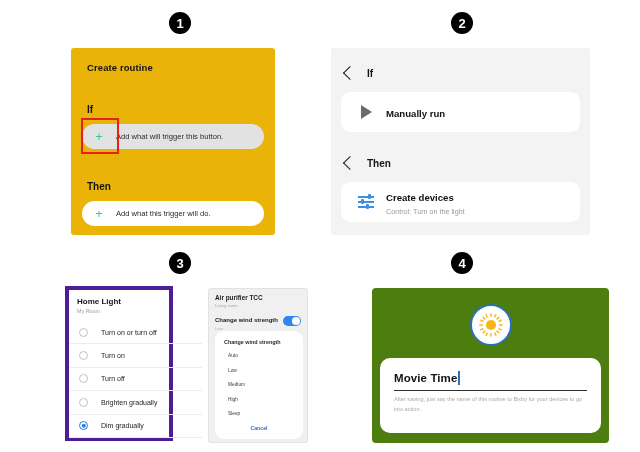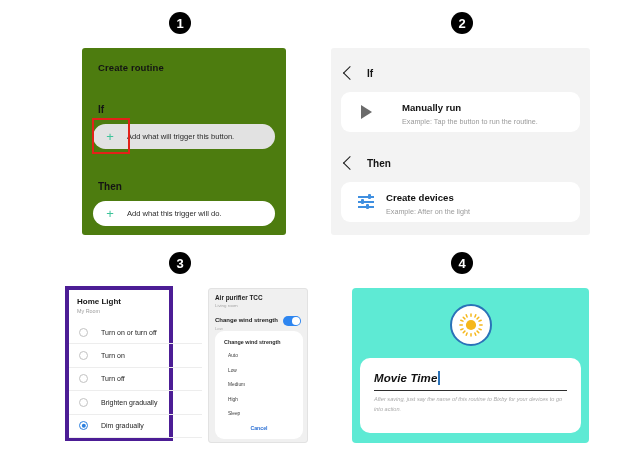--- a/index.html
+++ b/index.html
@@ -31,23 +31,23 @@
     line-height: 1;
   }
   #badge-1 { left: 169px; top: 12px; }
   #badge-2 { left: 451px; top: 12px; }
   #badge-3 { left: 169px; top: 252px; }
   #badge-4 { left: 451px; top: 252px; }
 
   
   #panel1 {
     position: absolute;
-    left: 82px; top: 48px;
+    left: 71px; top: 48px;
     width: 204px; height: 187px;
-    background: #4d7c0f;
+    background: #eab308;
     border-radius: 3px;
   }
   #panel1 .p1-title {
     position: absolute; left: 16px; top: 14px;
     font-size: 9.5px; font-weight: bold; color: #141414;
     letter-spacing: 0.1px;
   }
   #panel1 .p1-if {
     position: absolute; left: 16px; top: 56px;
     font-size: 10px; font-weight: bold; color: #141414;
@@ -122,21 +122,21 @@
   }
   .p2-card {
     position: absolute;
     left: 10px;
     width: 239px;
     background: #ffffff;
     border-radius: 9px;
     display: flex;
     align-items: center;
   }
-  #p2-card-if { top: 44px; height: 40px; gap: 16px; }
+  #p2-card-if { top: 44px; height: 40px; }
   #p2-card-then { top: 134px; height: 40px; }
   .p2-card .p2-icon {
     width: 30px;
     display: flex;
     align-items: center;
     justify-content: center;
     margin-left: 10px;
     flex: 0 0 30px;
   }
   .tri-play {
@@ -265,25 +265,24 @@
   }
   #ap-dialog .dlg-cancel {
     position: absolute; left: 0; width: 88px; bottom: 8px;
     text-align: center;
     font-size: 5.2px; color: #2a6fd4; font-weight: bold;
   }
 
   
   #panel4 {
     position: absolute;
-    left: 352px; top: 288px;
+    left: 372px; top: 288px;
     width: 237px; height: 155px;
-    background: #5eead4;
+    background: #4d7c0f;
     border-radius: 4px;
-    font-style: italic;
   }
   #p4-sun-wrap {
     position: absolute;
     left: 50%; top: 16px;
     transform: translateX(-50%);
     width: 42px; height: 42px;
     border-radius: 50%;
     background: #ffffff;
     border: 2.2px solid #2a72b8;
     box-sizing: border-box;
@@ -345,21 +344,20 @@
     <span class="chev"></span>
     <span class="p2-h-label">If</span>
   </div>
 
   <div class="p2-card" id="p2-card-if">
     <span class="p2-icon">
         <span class="tri-play"></span>
       </span>
     <span class="p2-text">
       <span class="p2-title">Manually run</span>
-      <span class="p2-sub" style="display:block">Example: Tap the button to run the routine.</span>
     </span>
   </div>
 
   <div class="p2-header" id="p2-head-then">
     <span class="chev"></span>
     <span class="p2-h-label">Then</span>
   </div>
 
   <div class="p2-card" id="p2-card-then">
     <span class="p2-icon">
@@ -367,21 +365,21 @@
           <i class="l1"></i>
           <i class="l2"></i>
           <i class="l3"></i>
           <b class="k1"></b>
           <b class="k2"></b>
           <b class="k3"></b>
         </span>
     </span>
     <span class="p2-text">
       <span class="p2-title">Create devices</span>
-      <span class="p2-sub" style="display:block">Example: After on the light</span>
+      <span class="p2-sub" style="display:block">Control: Turn on the light</span>
     </span>
   </div>
 </div>
 
 <div id="panel3-left">
   <div class="p3-dev-name">Home Light</div>
   <div class="p3-dev-room">My Room</div>
   <div id="p3-options">
       <div class="p3-opt" style="top: 31px;">
         <span class="radio"></span>

